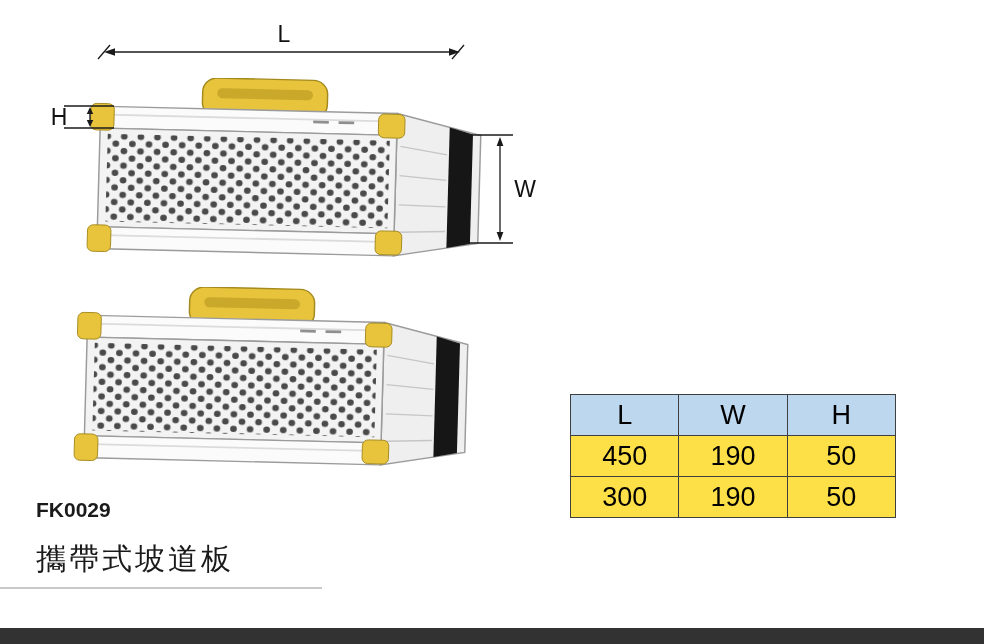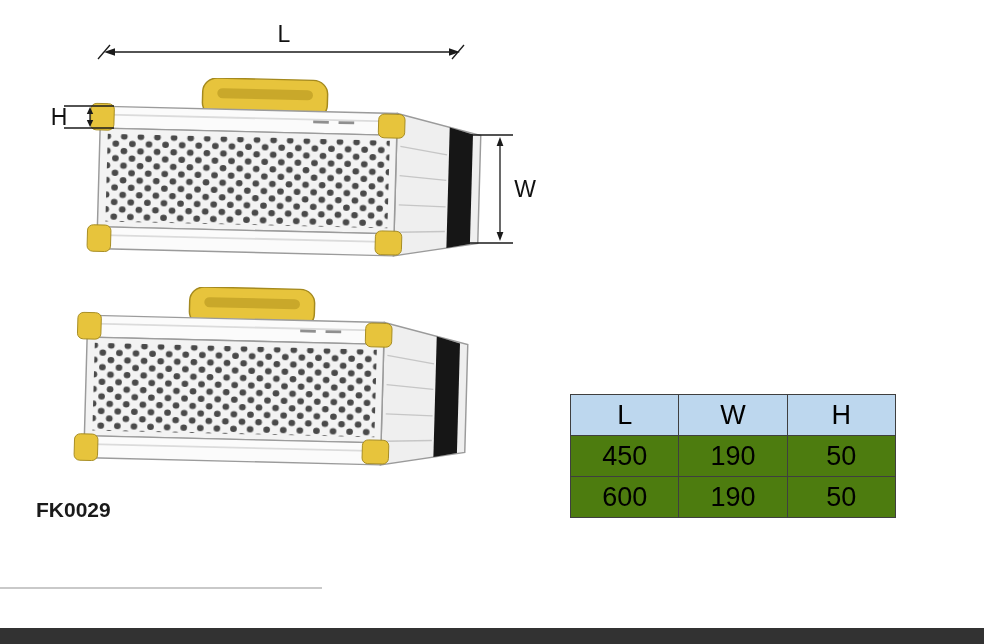--- a/index.html
+++ b/index.html
@@ -10,21 +10,21 @@
   .ramp2{left:72px;top:287px;}
   .dim-overlay{position:absolute;left:0;top:0;}
   .dim-text{font-size:23px;fill:#111;font-family:"Liberation Sans",sans-serif;}
   .product-code{position:absolute;left:36px;top:498px;font-size:21px;font-weight:700;}
   .product-name{position:absolute;left:36px;top:539px;font-size:30px;letter-spacing:3px;}
   .divider{position:absolute;left:0;top:587px;width:322px;height:2px;background:#c9c9c9;}
   .footer-bar{position:absolute;left:0;bottom:0;width:984px;height:16px;background:#323232;}
   table.spec-table{position:absolute;left:570px;top:394px;width:326px;border-collapse:collapse;
                    table-layout:fixed;font-size:27px;color:#000;}
   .spec-table th,.spec-table td{border:1px solid #3f3f3f;height:40px;text-align:center;
-                   vertical-align:middle;font-weight:400;padding:0;background:#4d7c0f;}
+                   vertical-align:middle;font-weight:400;padding:0;background:#fde047;}
   .spec-table th{background:#BDD7EE;}
 </style>
 </head>
 <body>
 
 <div class="sheet">
 
   <svg width="0" height="0" style="position:absolute" aria-hidden="true">
     <defs>
       <pattern id="holes" width="17" height="16" patternUnits="userSpaceOnUse">
@@ -108,25 +108,26 @@
         <th>H</th>
       </tr>
     </thead>
     <tbody>
       <tr>
         <td>450</td>
         <td>190</td>
         <td>50</td>
       </tr>
       <tr>
-        <td>600</td>
+        <td>300</td>
         <td>190</td>
         <td>50</td>
       </tr>
     </tbody>
   </table>
 
   <div class="product-code">FK0029</div>
+  <div class="product-name">攜帶式坡道板</div>
 
   <div class="divider"></div>
   <div class="footer-bar"></div>
 
 </div>
 
 </body></html>

